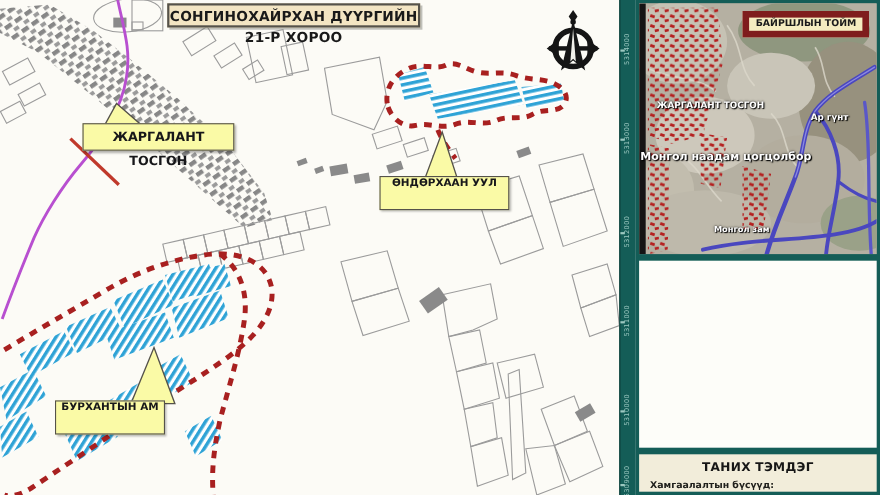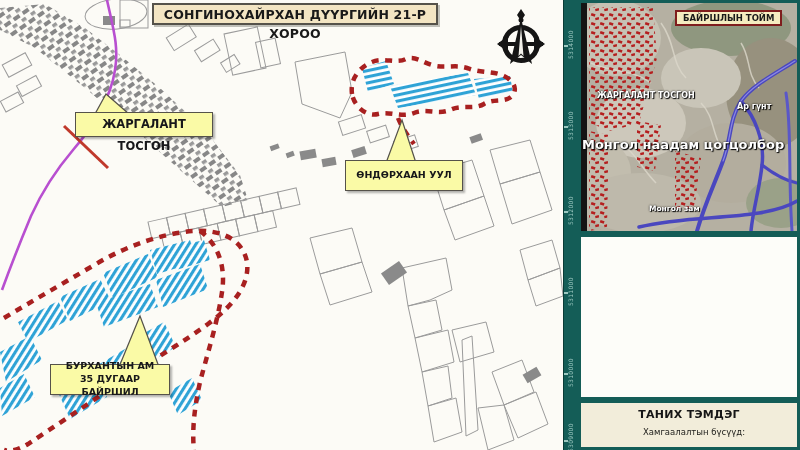--- a/index.html
+++ b/index.html
@@ -4,65 +4,65 @@
 <style>
   * { margin:0; padding:0; box-sizing:border-box; }
   body { font-family:"DejaVu Sans","Liberation Sans",sans-serif; background:#ffffff; }
   .stage { position:relative; width:800px; height:450px; overflow:hidden; display:flex; background:#fcfbf6; }
 
   
   .map-panel { position:relative; width:563px; height:450px; background:#fcfbf6; flex:0 0 auto; }
   .map-svg { position:absolute; left:0; top:0; }
 
   .map-title {
-    position:absolute; left:152px; top:3px; width:286px; height:22px;
+    position:absolute; left:152px; top:3px; width:230px; height:22px;
     background:#f3e5c3; border:2px solid #55524a; color:#191919;
     font-size:12.5px; font-weight:bold; text-align:center; line-height:19px;
     box-shadow:2px 2px 0 rgba(120,120,110,.45); letter-spacing:.2px;
   }
   .compass { position:absolute; left:494px; top:8px; width:54px; height:62px; }
 
   .callout {
     position:absolute; background:#fafaa6; border:1.6px solid #55524a;
     color:#17171a; font-weight:bold; text-align:center;
     box-shadow:1.5px 2px 2px rgba(0,0,0,.3);
   }
   .c-jargalant { left:75px; top:112px; width:138px; height:25px; font-size:11.5px; line-height:22px; }
-  .callout.two { display:flex; flex-direction:column; justify-content:center; line-height:1.35; }
+  .callout.two { display:flex; flex-direction:column; justify-content:space-between; line-height:1.35; }
   .c-undurkhaan { left:345px; top:160px; width:118px; height:31px; font-size:9.5px; }
-  .c-burkhantyn { left:50px; top:364px; width:120px; height:31px; font-size:9.5px; }
+  .c-burkhantyn { left:50px; top:364px; width:100px; height:31px; font-size:9.5px; }
 
   
   .grid-strip { position:relative; width:15px; height:450px; background:#145d57; border-left:1px solid #0a3b36; flex:0 0 auto; }
   .grid-strip .tick { position:absolute; left:0; width:4px; height:1.5px; background:#9cc8c0; }
   .grid-strip .gl {
     position:absolute; left:3px; font-size:6px; color:#9cc8c0; white-space:nowrap;
     transform:rotate(-90deg); transform-origin:left top; letter-spacing:.3px;
   }
 
   
   .right-col { width:222px; height:450px; background:#145d57; padding:3px; display:flex; flex-direction:column; gap:6px; flex:0 0 auto; }
 
   .inset { position:relative; width:216px; height:228px; background:#b5b0a2; overflow:hidden; }
   .inset-title {
-    position:absolute; left:94px; top:7px; background:#f5ecc0; border:2px solid #7f1d1d;
+    position:absolute; left:94px; top:7px; background:#f5ecc0; border:6px solid #7f1d1d;
     color:#1a1a1a; font-size:8.5px; font-weight:bold; padding:1px 6px; white-space:nowrap;
   }
   .ilabel { position:absolute; color:#ffffff; font-weight:bold; white-space:nowrap;
     text-shadow:0 0 2px #000,1px 1px 1px #000; }
   .l-argunt   { left:156px; top:51px;  font-size:8px;margin-top:48px; }
   .l-jargalant{ left:16px;  top:88px;  font-size:8px; }
-  .l-naadam   { left:1px;   top:134px; font-size:13px; }
+  .l-naadam   { left:1px;   top:134px; font-size:10px; }
   .l-darkhan  { left:68px;  top:201px; font-size:7.5px; }
 
   .mid-panel { flex:1 1 auto; background:#fdfdf9; }
 
-  .legend { height:44px; background:#f2edda; overflow:hidden; }
+  .legend { height:34px; background:#f2edda; overflow:hidden; }
   .legend-title { margin-top:5px; text-align:center; font-size:11px; font-weight:bold; color:#161616; letter-spacing:.3px; }
-  .legend-subtitle { margin-top:6px; padding-left:10px; font-size:8.5px; font-weight:normal; color:#20201c;text-align:center; }
+  .legend-subtitle { margin-top:6px; padding-left:10px; font-size:8.5px; font-weight:bold; color:#20201c; }
 </style>
 </head>
 <body>
 
 <div class="stage">
 
   <div class="map-panel">
     <svg class="map-svg" width="563" height="450" viewBox="0 0 563 450">
       <defs>
         <pattern id="hA" width="6" height="6" patternUnits="userSpaceOnUse" patternTransform="rotate(78)">
@@ -203,21 +203,20 @@
     </div>
 
     <div class="callout c-jargalant">
       <span>ЖАРГАЛАНТ ТОСГОН</span>
     </div>
     <div class="callout two c-undurkhaan">
       <span>ӨНДӨРХААН УУЛ</span>
     </div>
     <div class="callout two c-burkhantyn">
       <span>БУРХАНТЫН АМ</span>
-      <span>35 ДУГААР БАЙРШИЛ</span>
     </div>
   </div>
 
   <div class="grid-strip">
     <span class="tick" style="top:45px"></span>
     <span class="tick" style="top:126px"></span>
     <span class="tick" style="top:211px"></span>
     <span class="tick" style="top:292px"></span>
     <span class="tick" style="top:373px"></span>
     <span class="tick" style="top:440px"></span>

